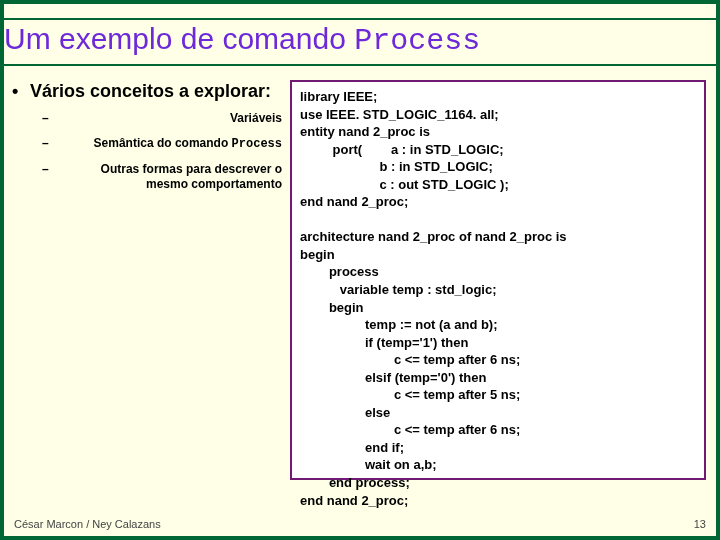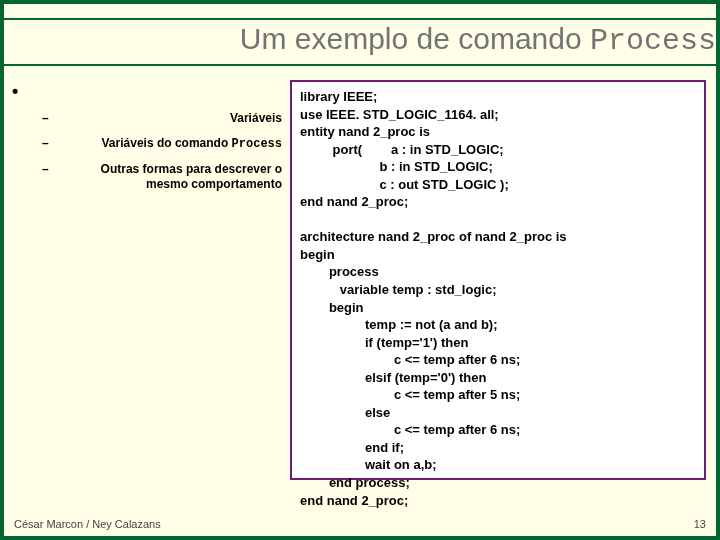--- a/index.html
+++ b/index.html
@@ -19,22 +19,22 @@
     position: relative;
   }
   .title-wrap {
     border-top: 2px solid #063;
     border-bottom: 2px solid #063;
     margin: 14px 0 0 0;
     padding: 2px 0 6px 0;
   }
   .title {
     font-size: 30px;
-    color: #737373;
-    text-align: right;
+    color: #6d28d9;
+    text-align: left;
     font-weight: normal;
   }
   .title .mono {
     font-family: "Courier New", monospace;
   }
   .content {
     display: flex;
     padding: 14px 10px 0 8px;
     gap: 8px;
   }
@@ -121,25 +121,26 @@
   <div class="title-wrap">
     <h1 class="title">
       <span>Um exemplo de comando </span><span class="mono">Process</span>
     </h1>
   </div>
 
   <div class="content">
     <div class="left">
       <div class="bullet-main">
         <span class="dot">•</span>
+        <span>Vários conceitos a explorar:</span>
       </div>
       <ul class="sub">
         <li><span>Variáveis</span></li>
         <li>
-          <span>Variáveis do comando </span><span class="mono-inline">Process</span>
+          <span>Semântica do comando </span><span class="mono-inline">Process</span>
         </li>
         <li>
           <span>Outras formas para descrever o mesmo comportamento</span>
         </li>
       </ul>
     </div>
 
     <div class="codebox"><span>library IEEE;
 use IEEE. STD_LOGIC_1164. all;
 entity nand 2_proc is

